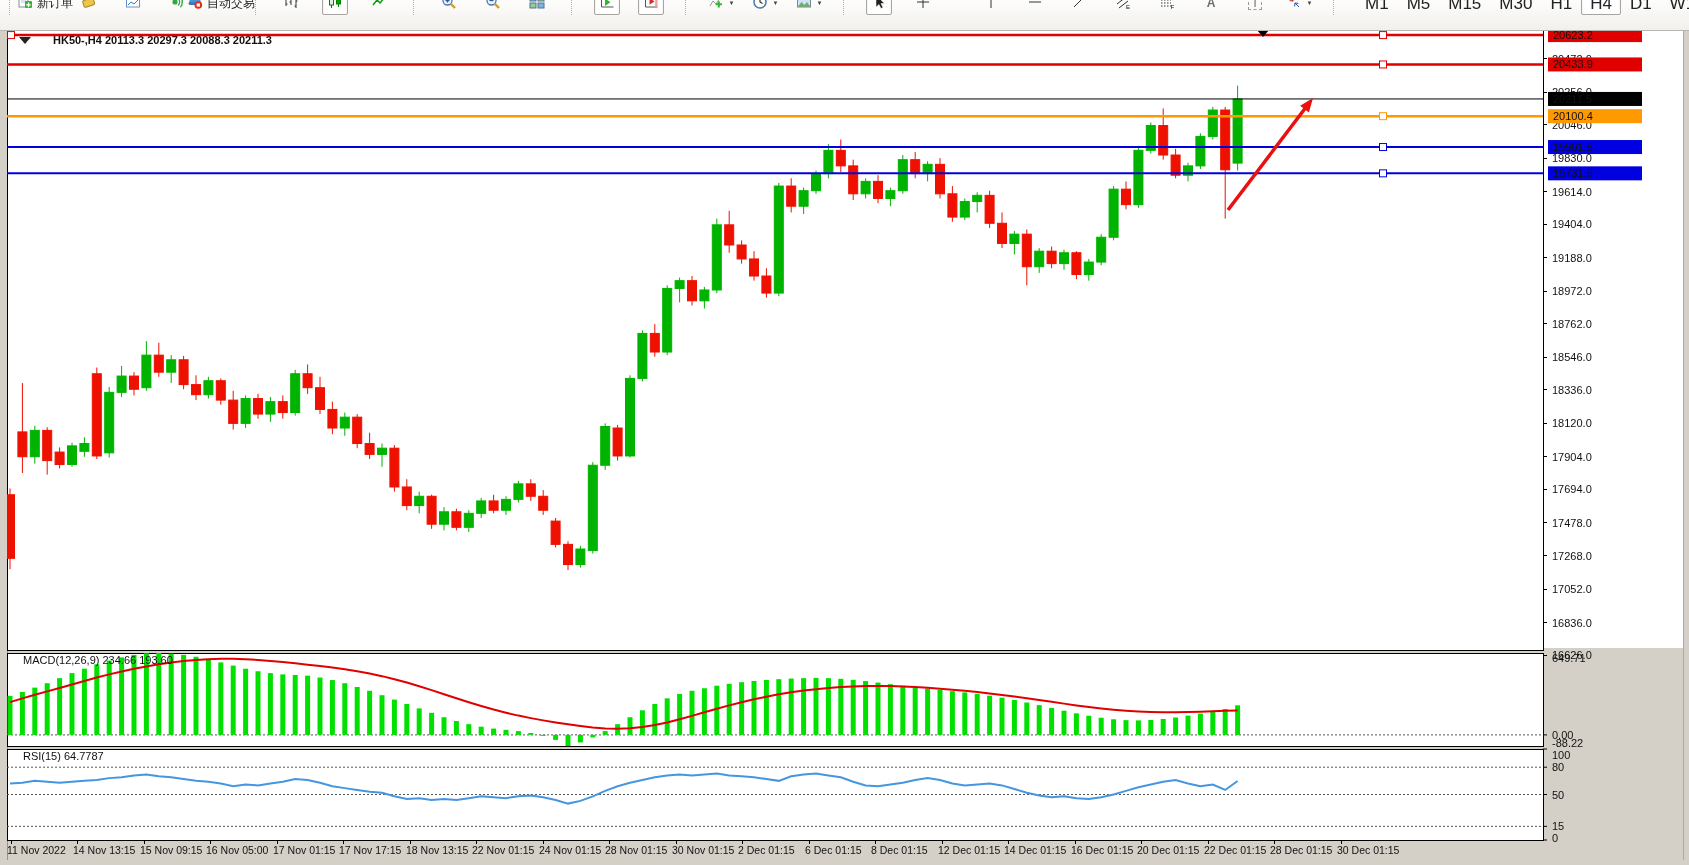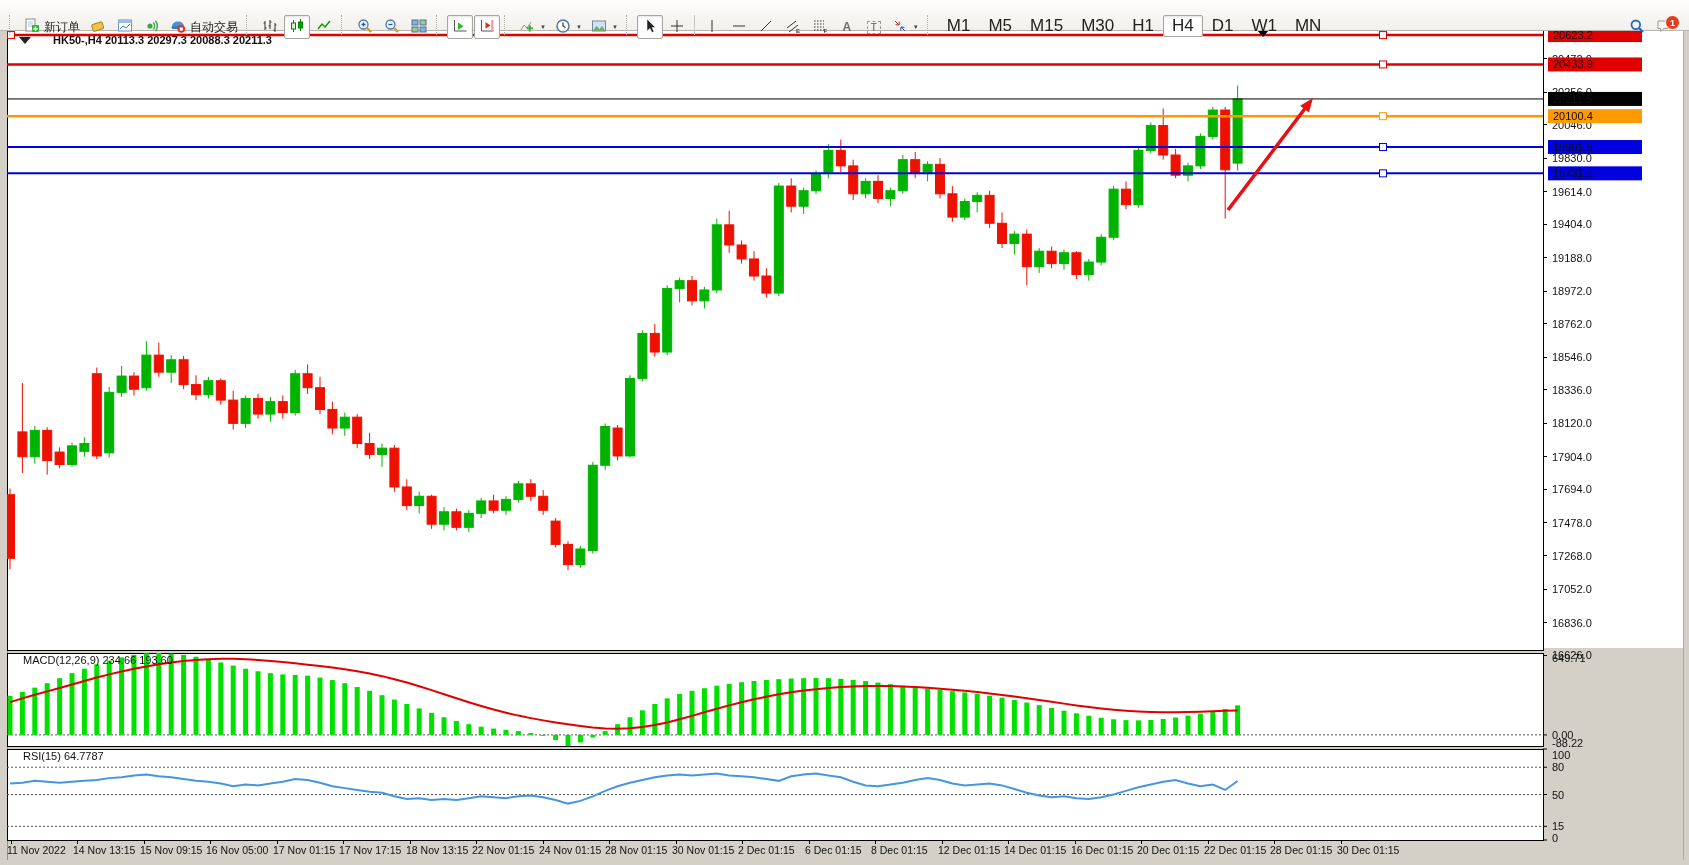--- a/index.html
+++ b/index.html
@@ -1,21 +1,21 @@
 <!DOCTYPE html>
 <html><head>
 <meta charset="utf-8">
 <style>
   html,body{margin:0;padding:0}
   body{width:1689px;height:865px;overflow:hidden;background:#d4d0c8;
        font-family:"Liberation Sans",sans-serif;position:relative}
   
   .toolbar{position:absolute;left:0;top:0;width:1689px;height:28px;box-sizing:border-box;
            background:linear-gradient(#fdfdfc,#f2f0ec);border-bottom:1px solid #b9b6b0;
-           display:flex;align-items:flex-start;padding:15px 6px;gap:1px;z-index:5}
+           display:flex;align-items:flex-end;padding:15px 6px;gap:18px;z-index:5}
   .grip{width:5px;height:20px;border-left:1px dotted #b2afa9;margin:0 4px 0 3px}
   .tsep{width:1px;height:20px;background:#c9c6c0;margin:0 3px}
   .tbtn{height:24px;min-width:26px;display:flex;align-items:center;justify-content:center;
         border:1px solid transparent;border-radius:2px;box-sizing:border-box;gap:4px;
         font-size:12px;color:#1d1d1d;padding:0 3px;cursor:default;position:relative}
   .tbtn.pressed{background:#fff;border-color:#a8a5a0;box-shadow:inset 0 1px 2px rgba(0,0,0,.12)}
   .tbtn .lbl{white-space:nowrap}
   .caret{font-size:6px;color:#444;margin-left:1px}
   .tf{height:22px;padding:0 8px;font-size:17px;color:#222;display:flex;align-items:center;
       border:1px solid transparent;border-radius:2px;box-sizing:border-box}

